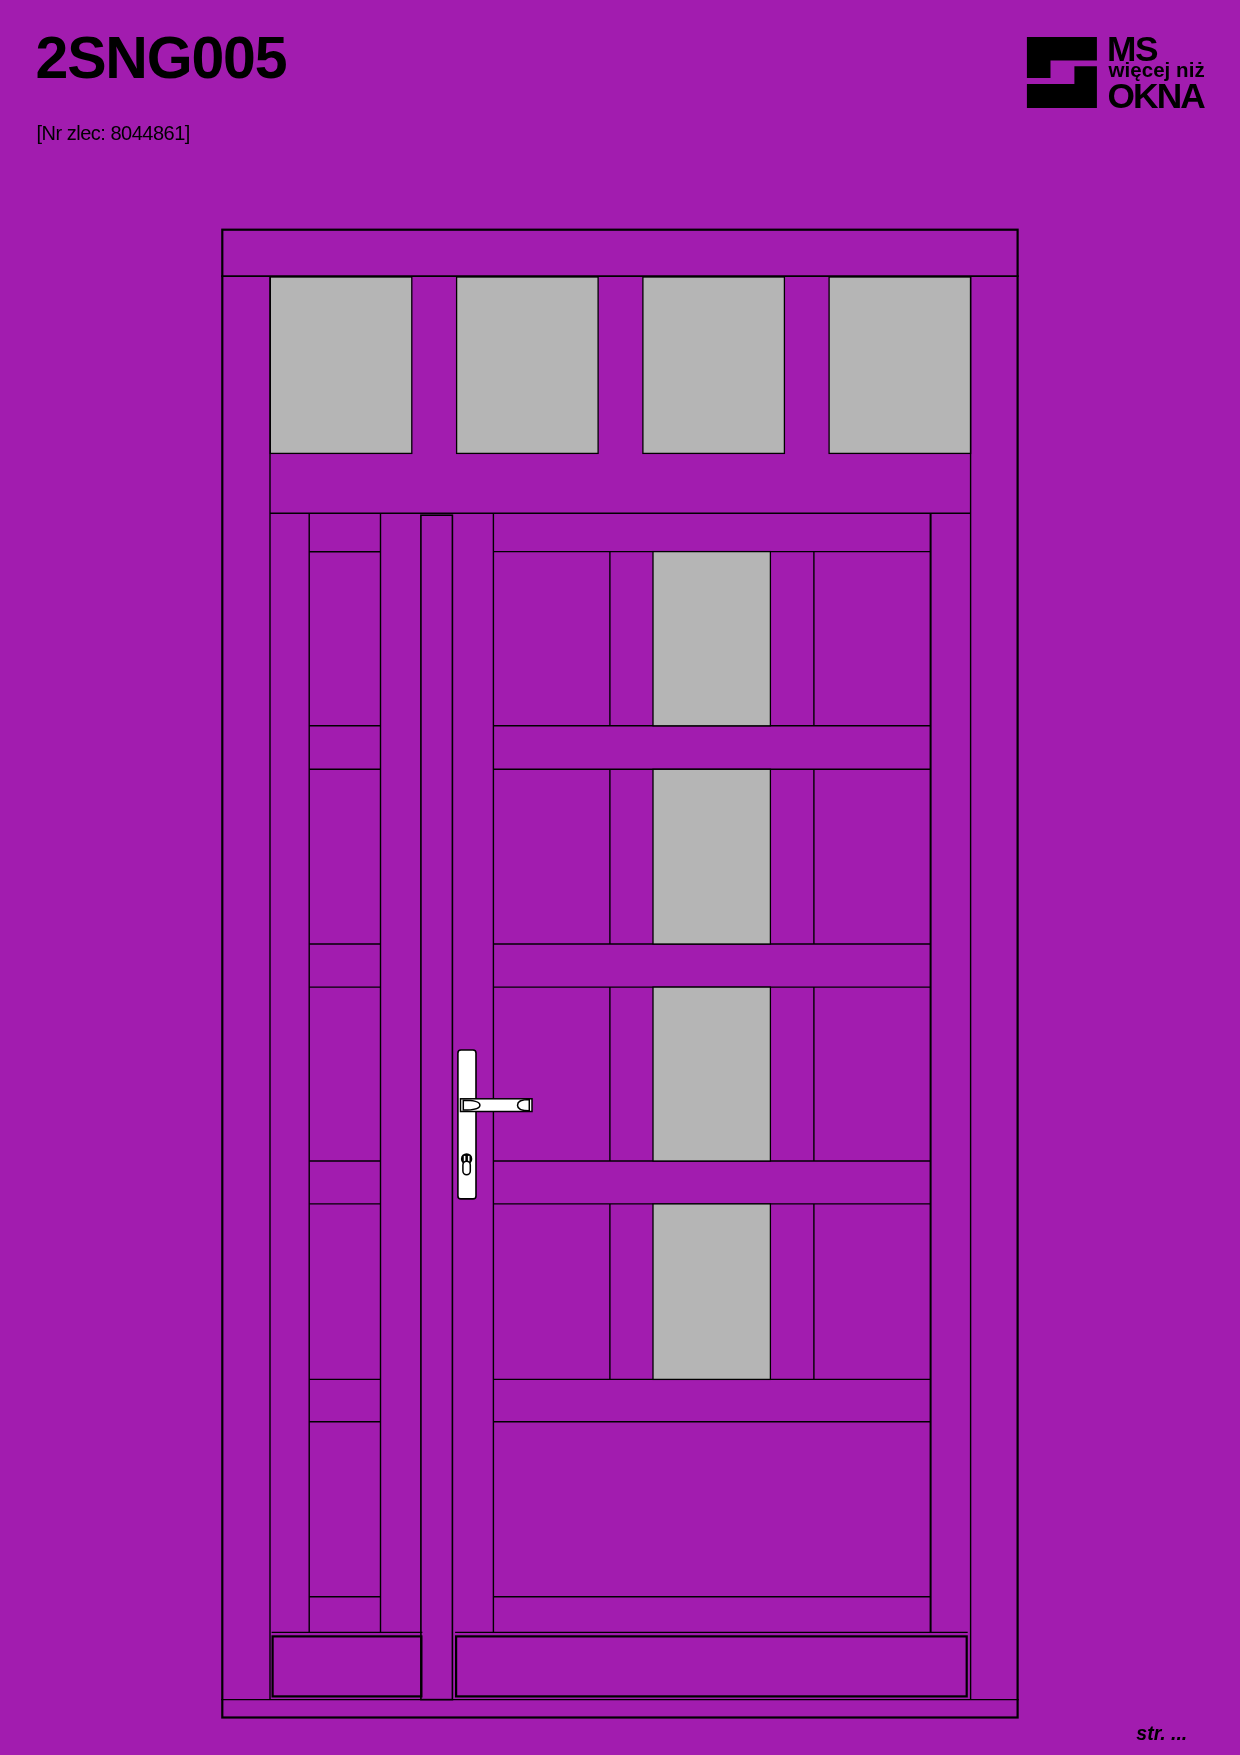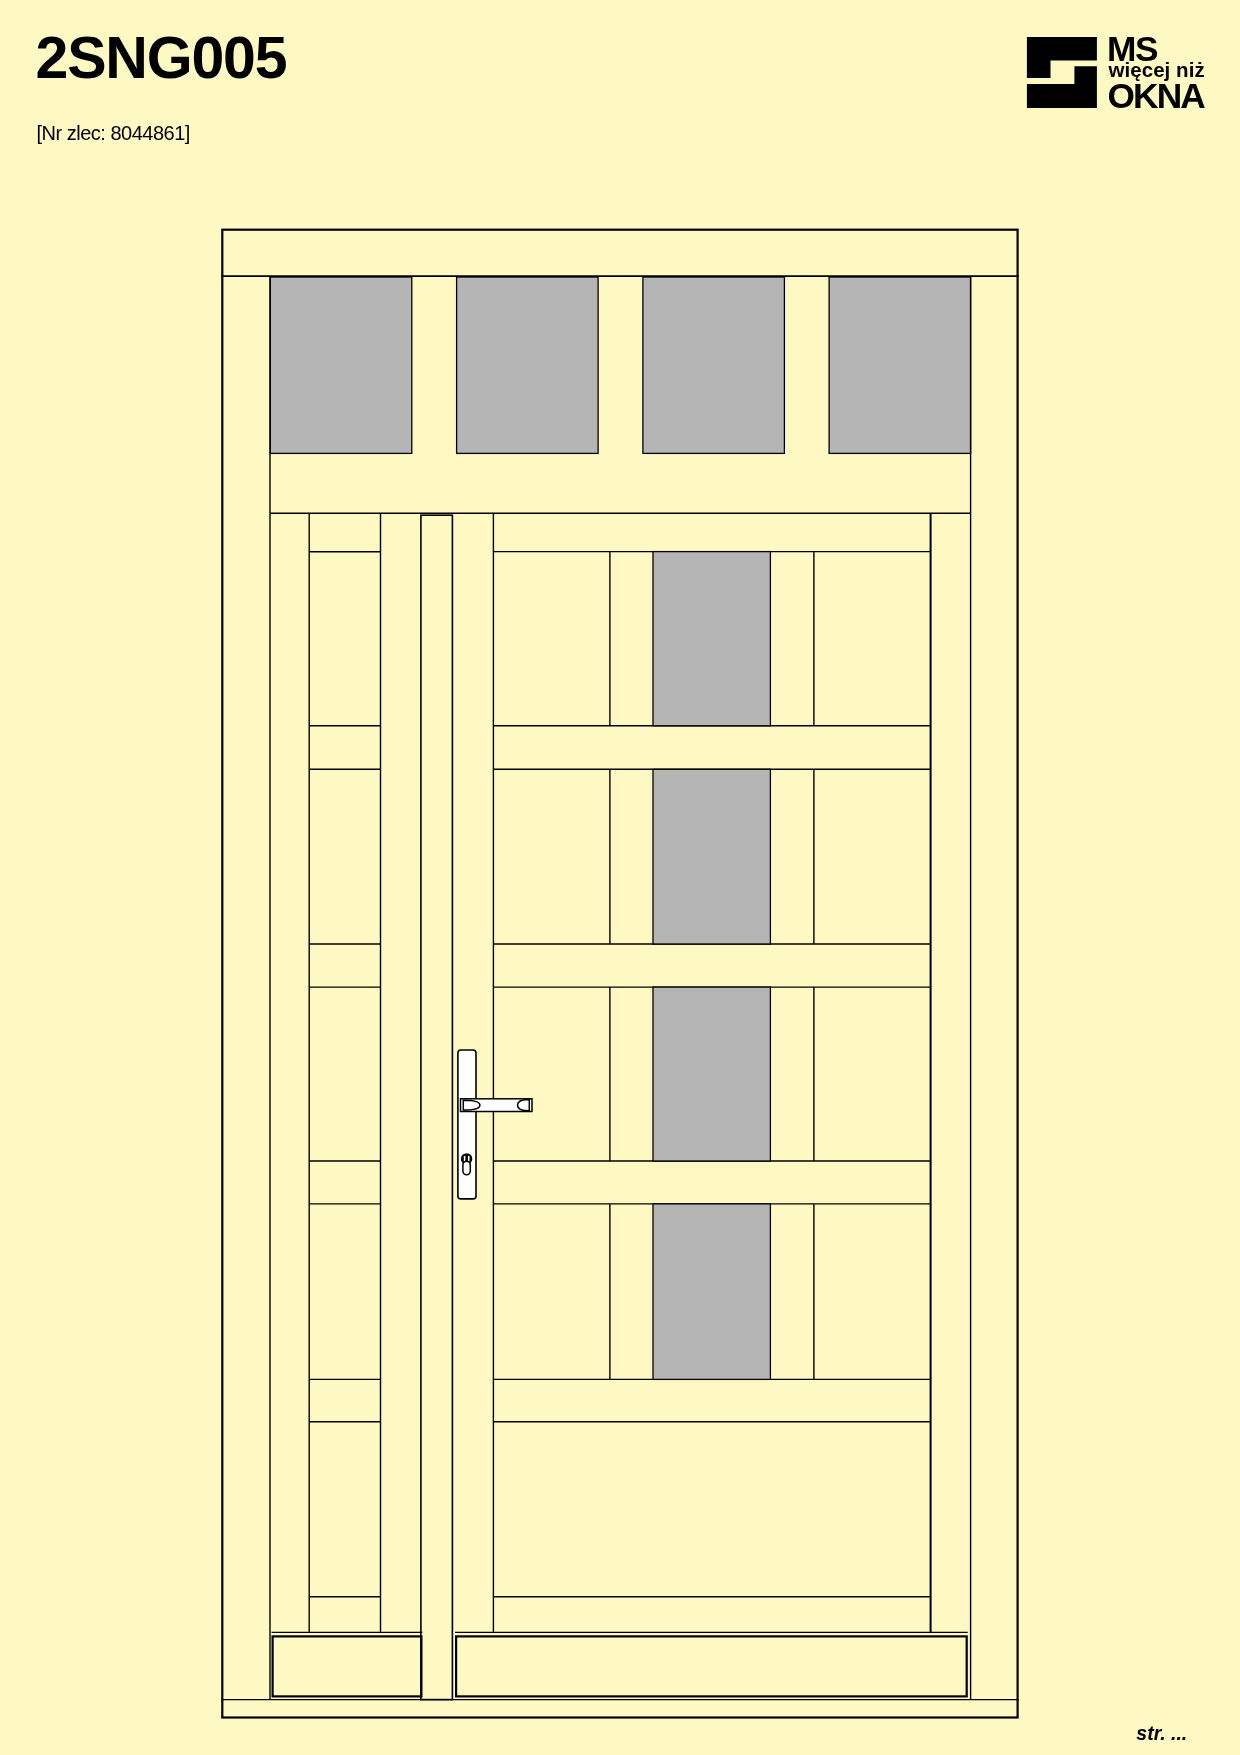--- a/index.html
+++ b/index.html
@@ -1,16 +1,16 @@
 <!DOCTYPE html>
 <html><head>
 <meta charset="utf-8">
 <style>
   html,body{margin:0;padding:0;background:#ffffff;}
-  .page{position:relative;width:1240px;height:1755px;background:#fef9c3;overflow:hidden;
+  .page{position:relative;width:1240px;height:1755px;background:#a21caf;overflow:hidden;
         font-family:"Liberation Sans", sans-serif;}
   svg text{font-family:"Liberation Sans", sans-serif;}
 </style>
 </head>
 <body>
 <div class="page">
 <svg width="1240" height="1755" viewBox="0 0 1240 1755" fill="none">
 
 <text x="35.6" y="77.7" font-size="59" font-weight="bold" letter-spacing="-1.2" fill="#000">2SNG005</text>
 

